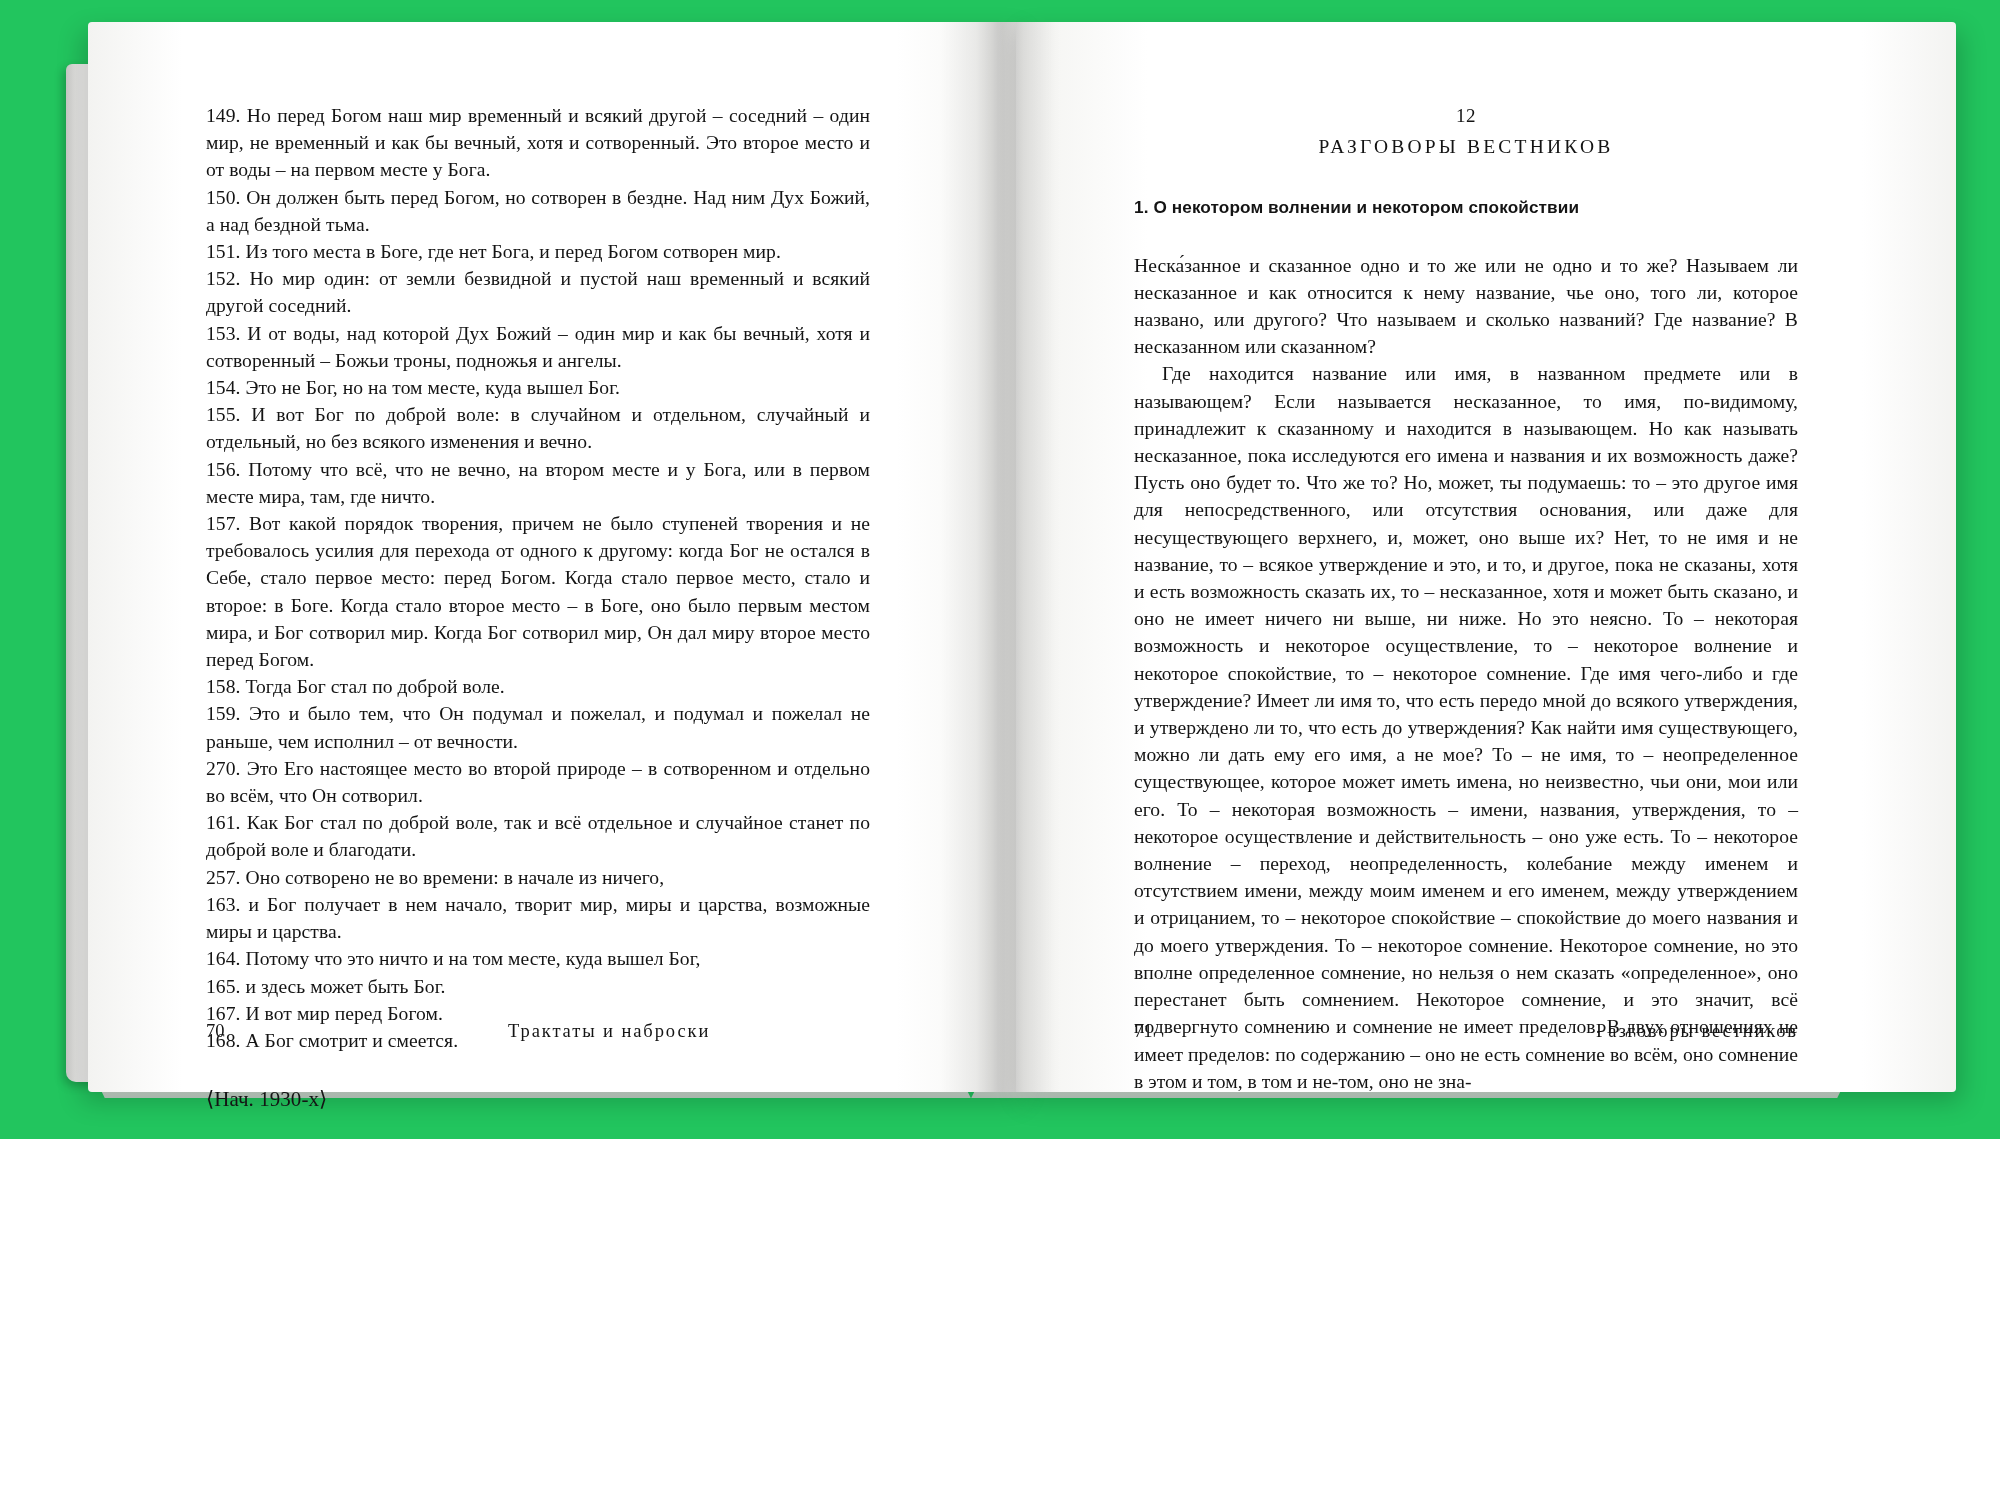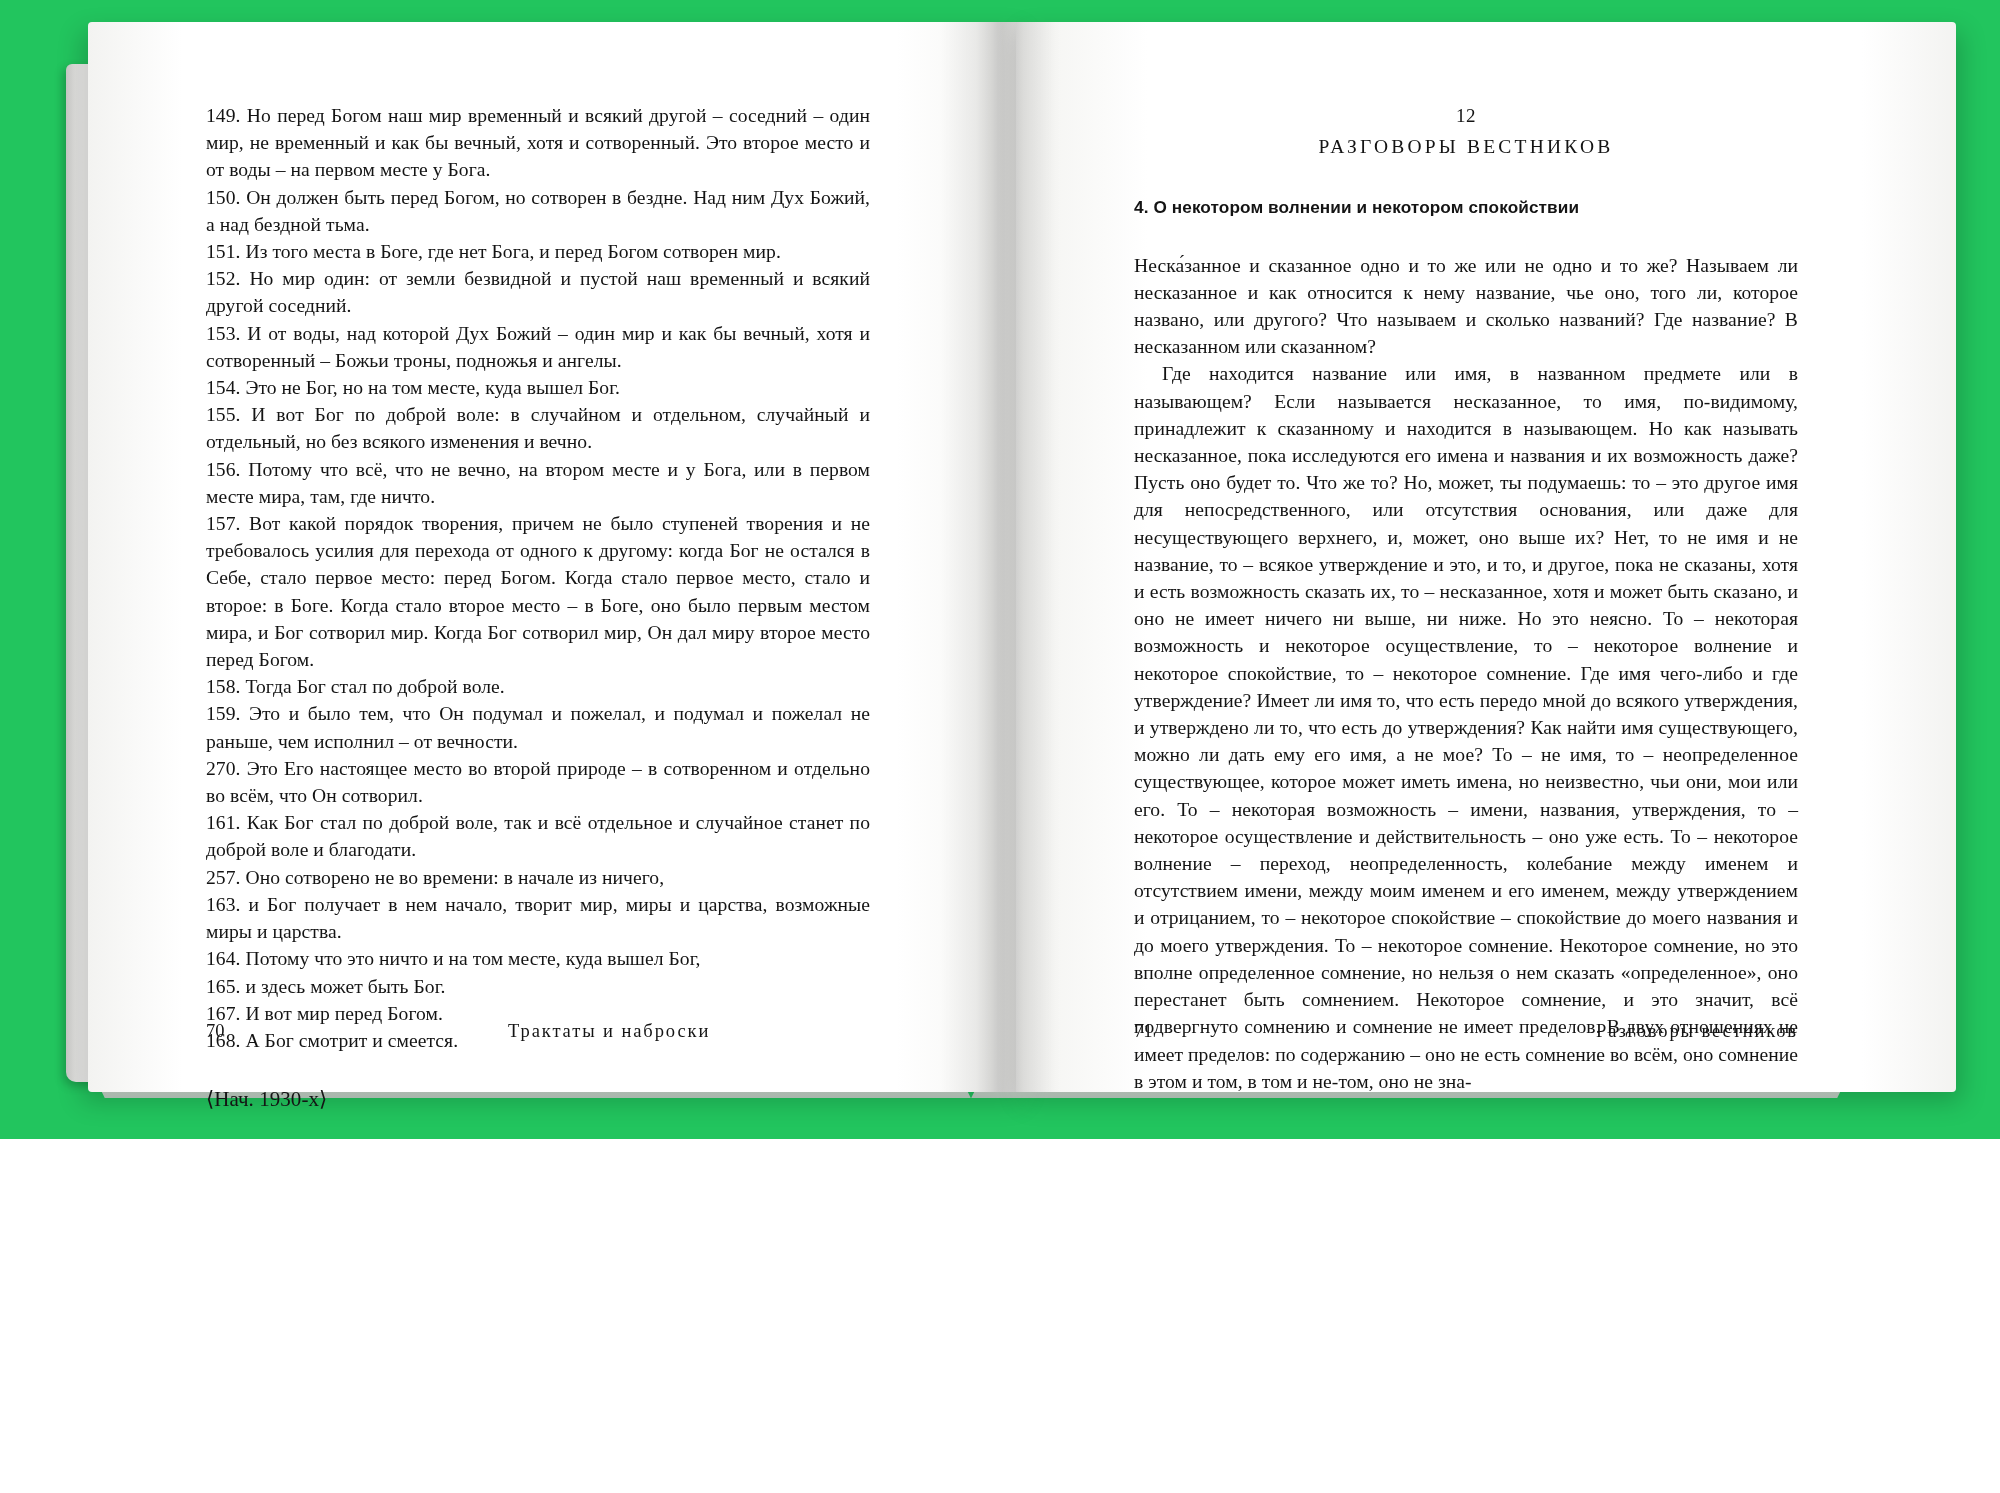--- a/index.html
+++ b/index.html
@@ -249,21 +249,21 @@
           <span class="folio">70</span>
           <span class="running-title">Трактаты и наброски</span>
         </div>
       </div>
     </div>
 
     <div class="page-block page-right">
       <div class="text-col">
         <p class="chapter-num">12</p>
         <p class="chapter-title">РАЗГОВОРЫ ВЕСТНИКОВ</p>
-        <p class="section-title">4. О некотором волнении и некотором спокойствии</p>
+        <p class="section-title">1. О некотором волнении и некотором спокойствии</p>
         <p class="para">Неска́занное и сказанное одно и то же или не одно и то же? Называем ли несказанное и как относится к нему название, чье оно, того ли, которое названо, или другого? Что называем и сколько названий? Где название? В несказанном или сказанном?</p>
         <p class="para-indent">Где находится название или имя, в названном предмете или в называющем? Если называется несказанное, то имя, по-видимому, принадлежит к сказанному и находится в называющем. Но как называть несказанное, пока исследуются его имена и названия и их возможность даже? Пусть оно будет то. Что же то? Но, может, ты подумаешь: то – это другое имя для непосредственного, или отсутствия основания, или даже для несуществующего верхнего, и, может, оно выше их? Нет, то не имя и не название, то – всякое утверждение и это, и то, и другое, пока не сказаны, хотя и есть возможность сказать их, то – несказанное, хотя и может быть сказано, и оно не имеет ничего ни выше, ни ниже. Но это неясно. То – некоторая возможность и некоторое осуществление, то – некоторое волнение и некоторое спокойствие, то – некоторое сомнение. Где имя чего-либо и где утверждение? Имеет ли имя то, что есть передо мной до всякого утверждения, и утверждено ли то, что есть до утверждения? Как найти имя существующего, можно ли дать ему его имя, а не мое? То – не имя, то – неопределенное существующее, которое может иметь имена, но неизвестно, чьи они, мои или его. То – некоторая возможность – имени, названия, утверждения, то – некоторое осуществление и действительность – оно уже есть. То – некоторое волнение – переход, неопределенность, колебание между именем и отсутствием имени, между моим именем и его именем, между утверждением и отрицанием, то – некоторое спокойствие – спокойствие до моего названия и до моего утверждения. То – некоторое сомнение. Некоторое сомнение, но это вполне определенное сомнение, но нельзя о нем сказать «определенное», оно перестанет быть сомнением. Некоторое сомнение, и это значит, всё подвергнуто сомнению и сомнение не имеет пределов. В двух отношениях не имеет пределов: по содержанию – оно не есть сомнение во всём, оно сомнение в этом и том, в том и не-том, оно не зна-</p>
       </div>
 
       <div class="footer">
         <div class="footer-row">
           <span class="folio">71</span>
           <span class="running-title">Разговоры вестников</span>
         </div>
       </div>

